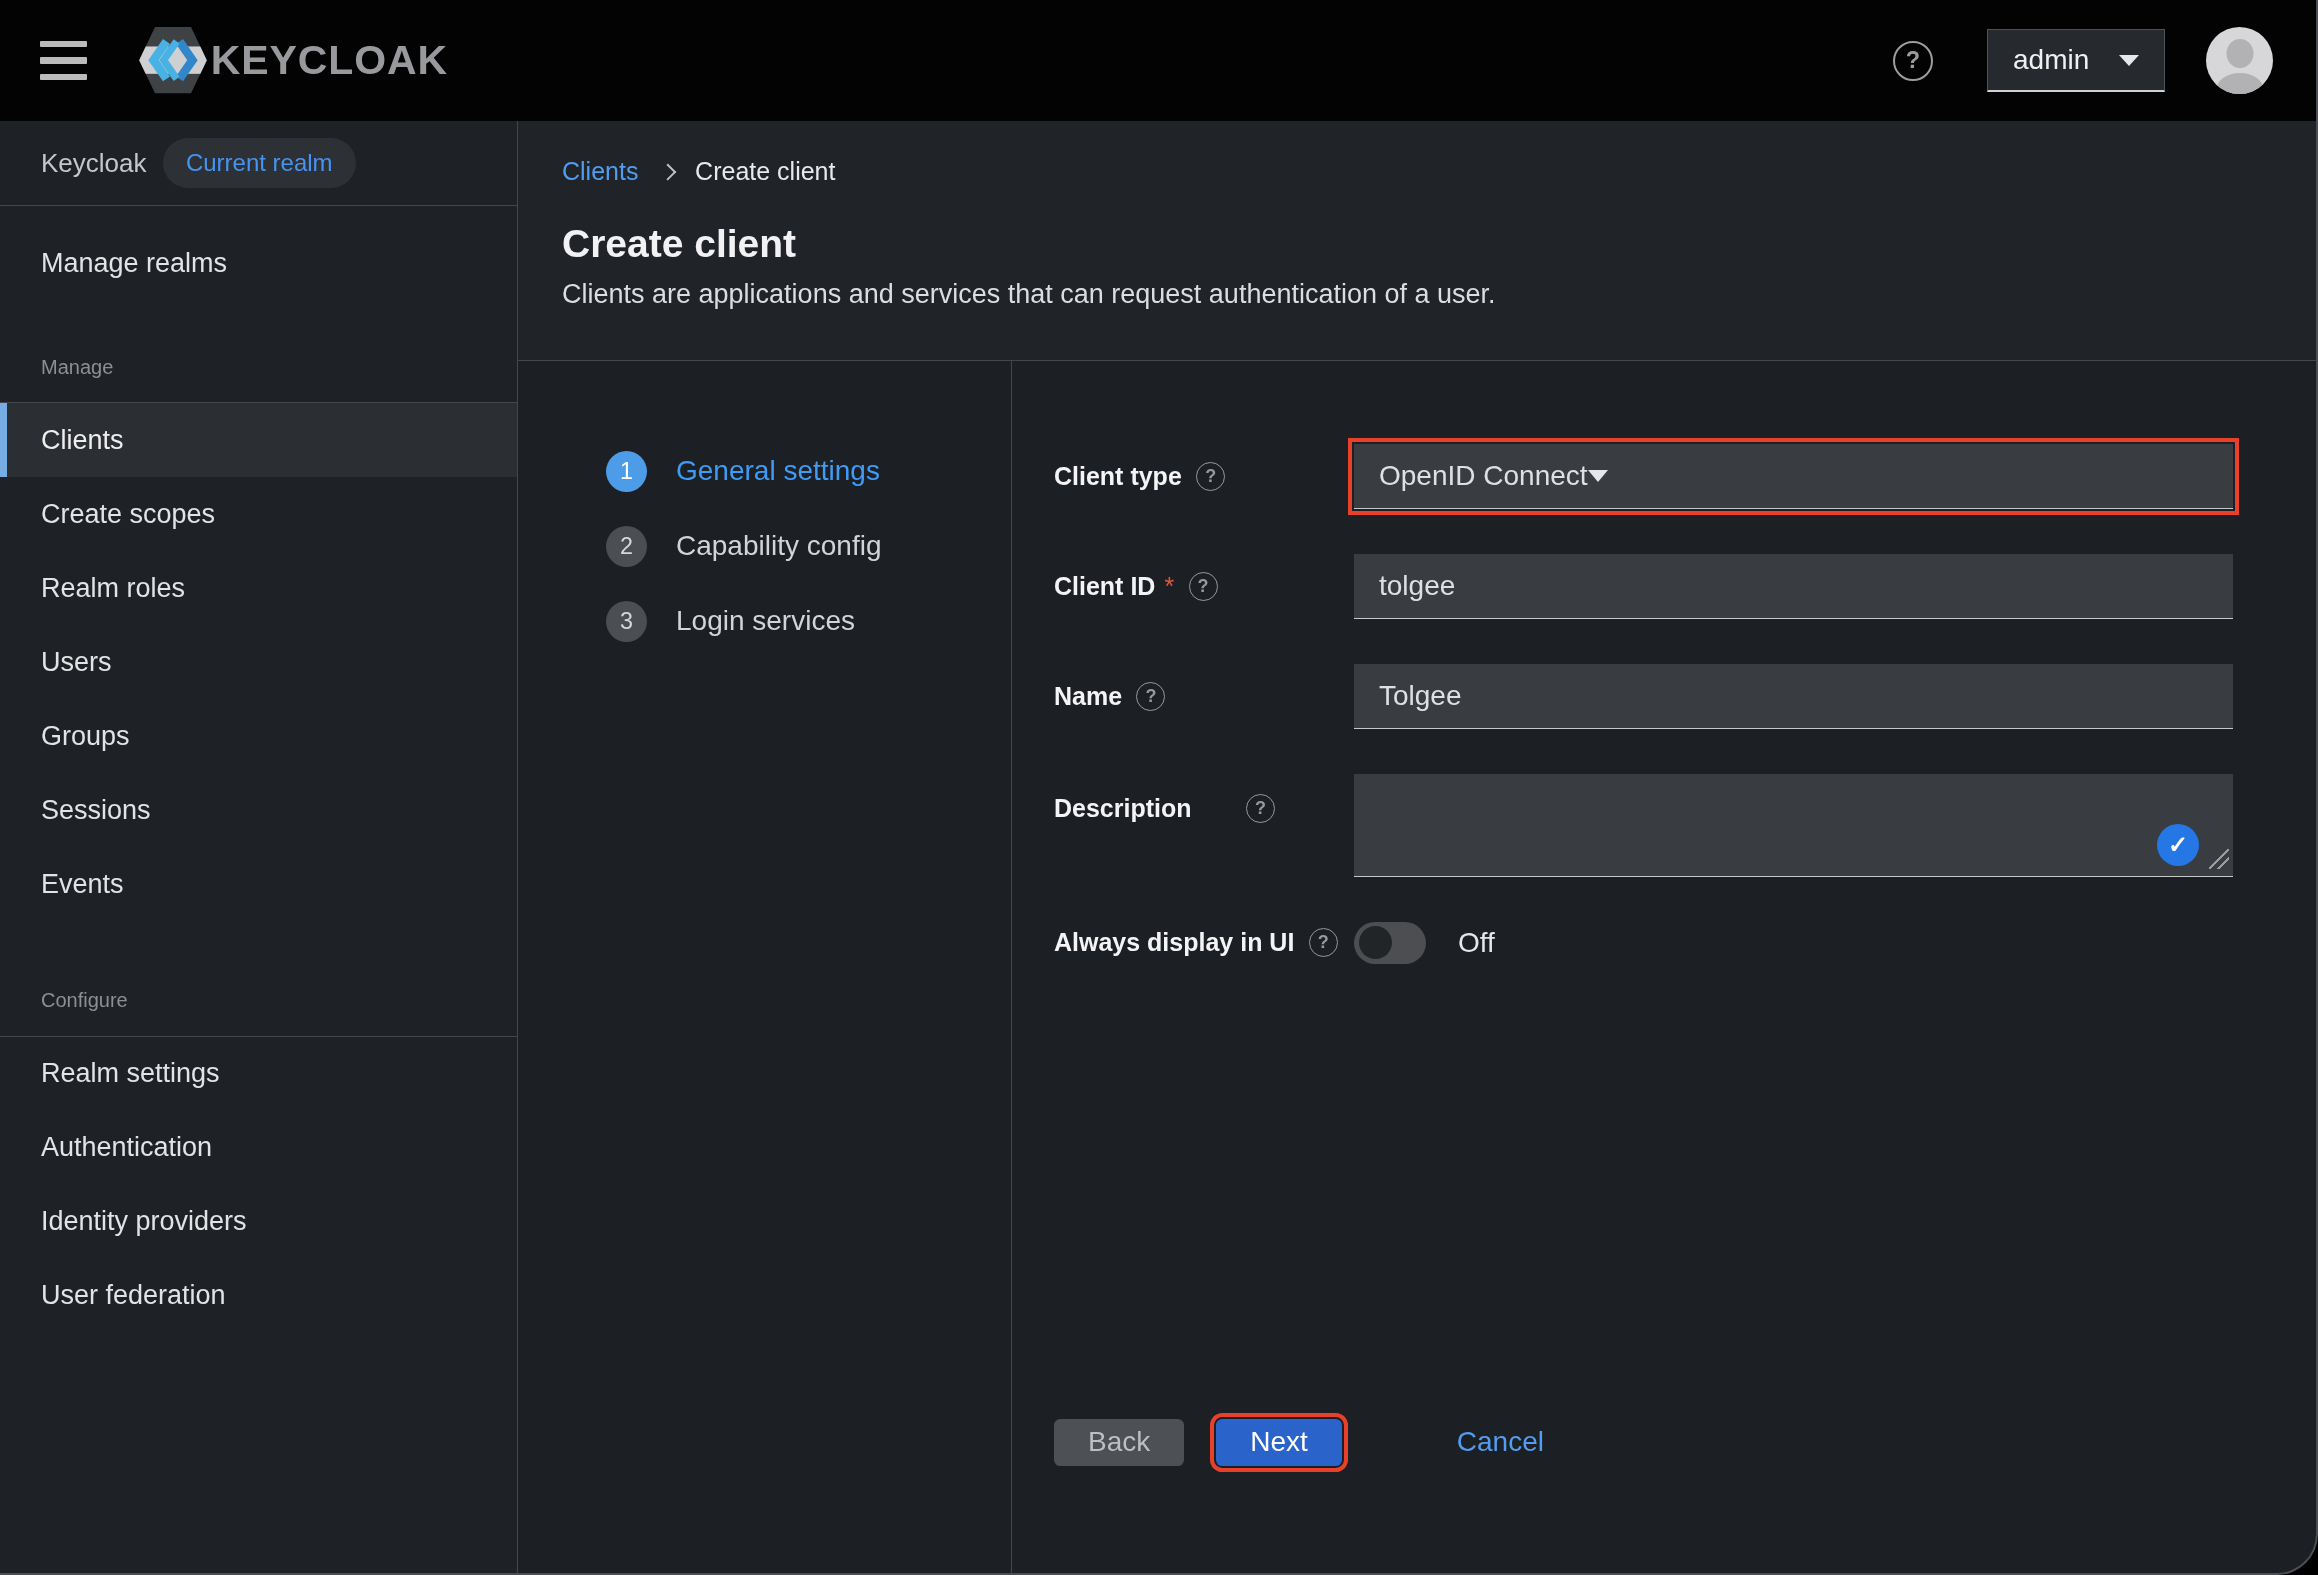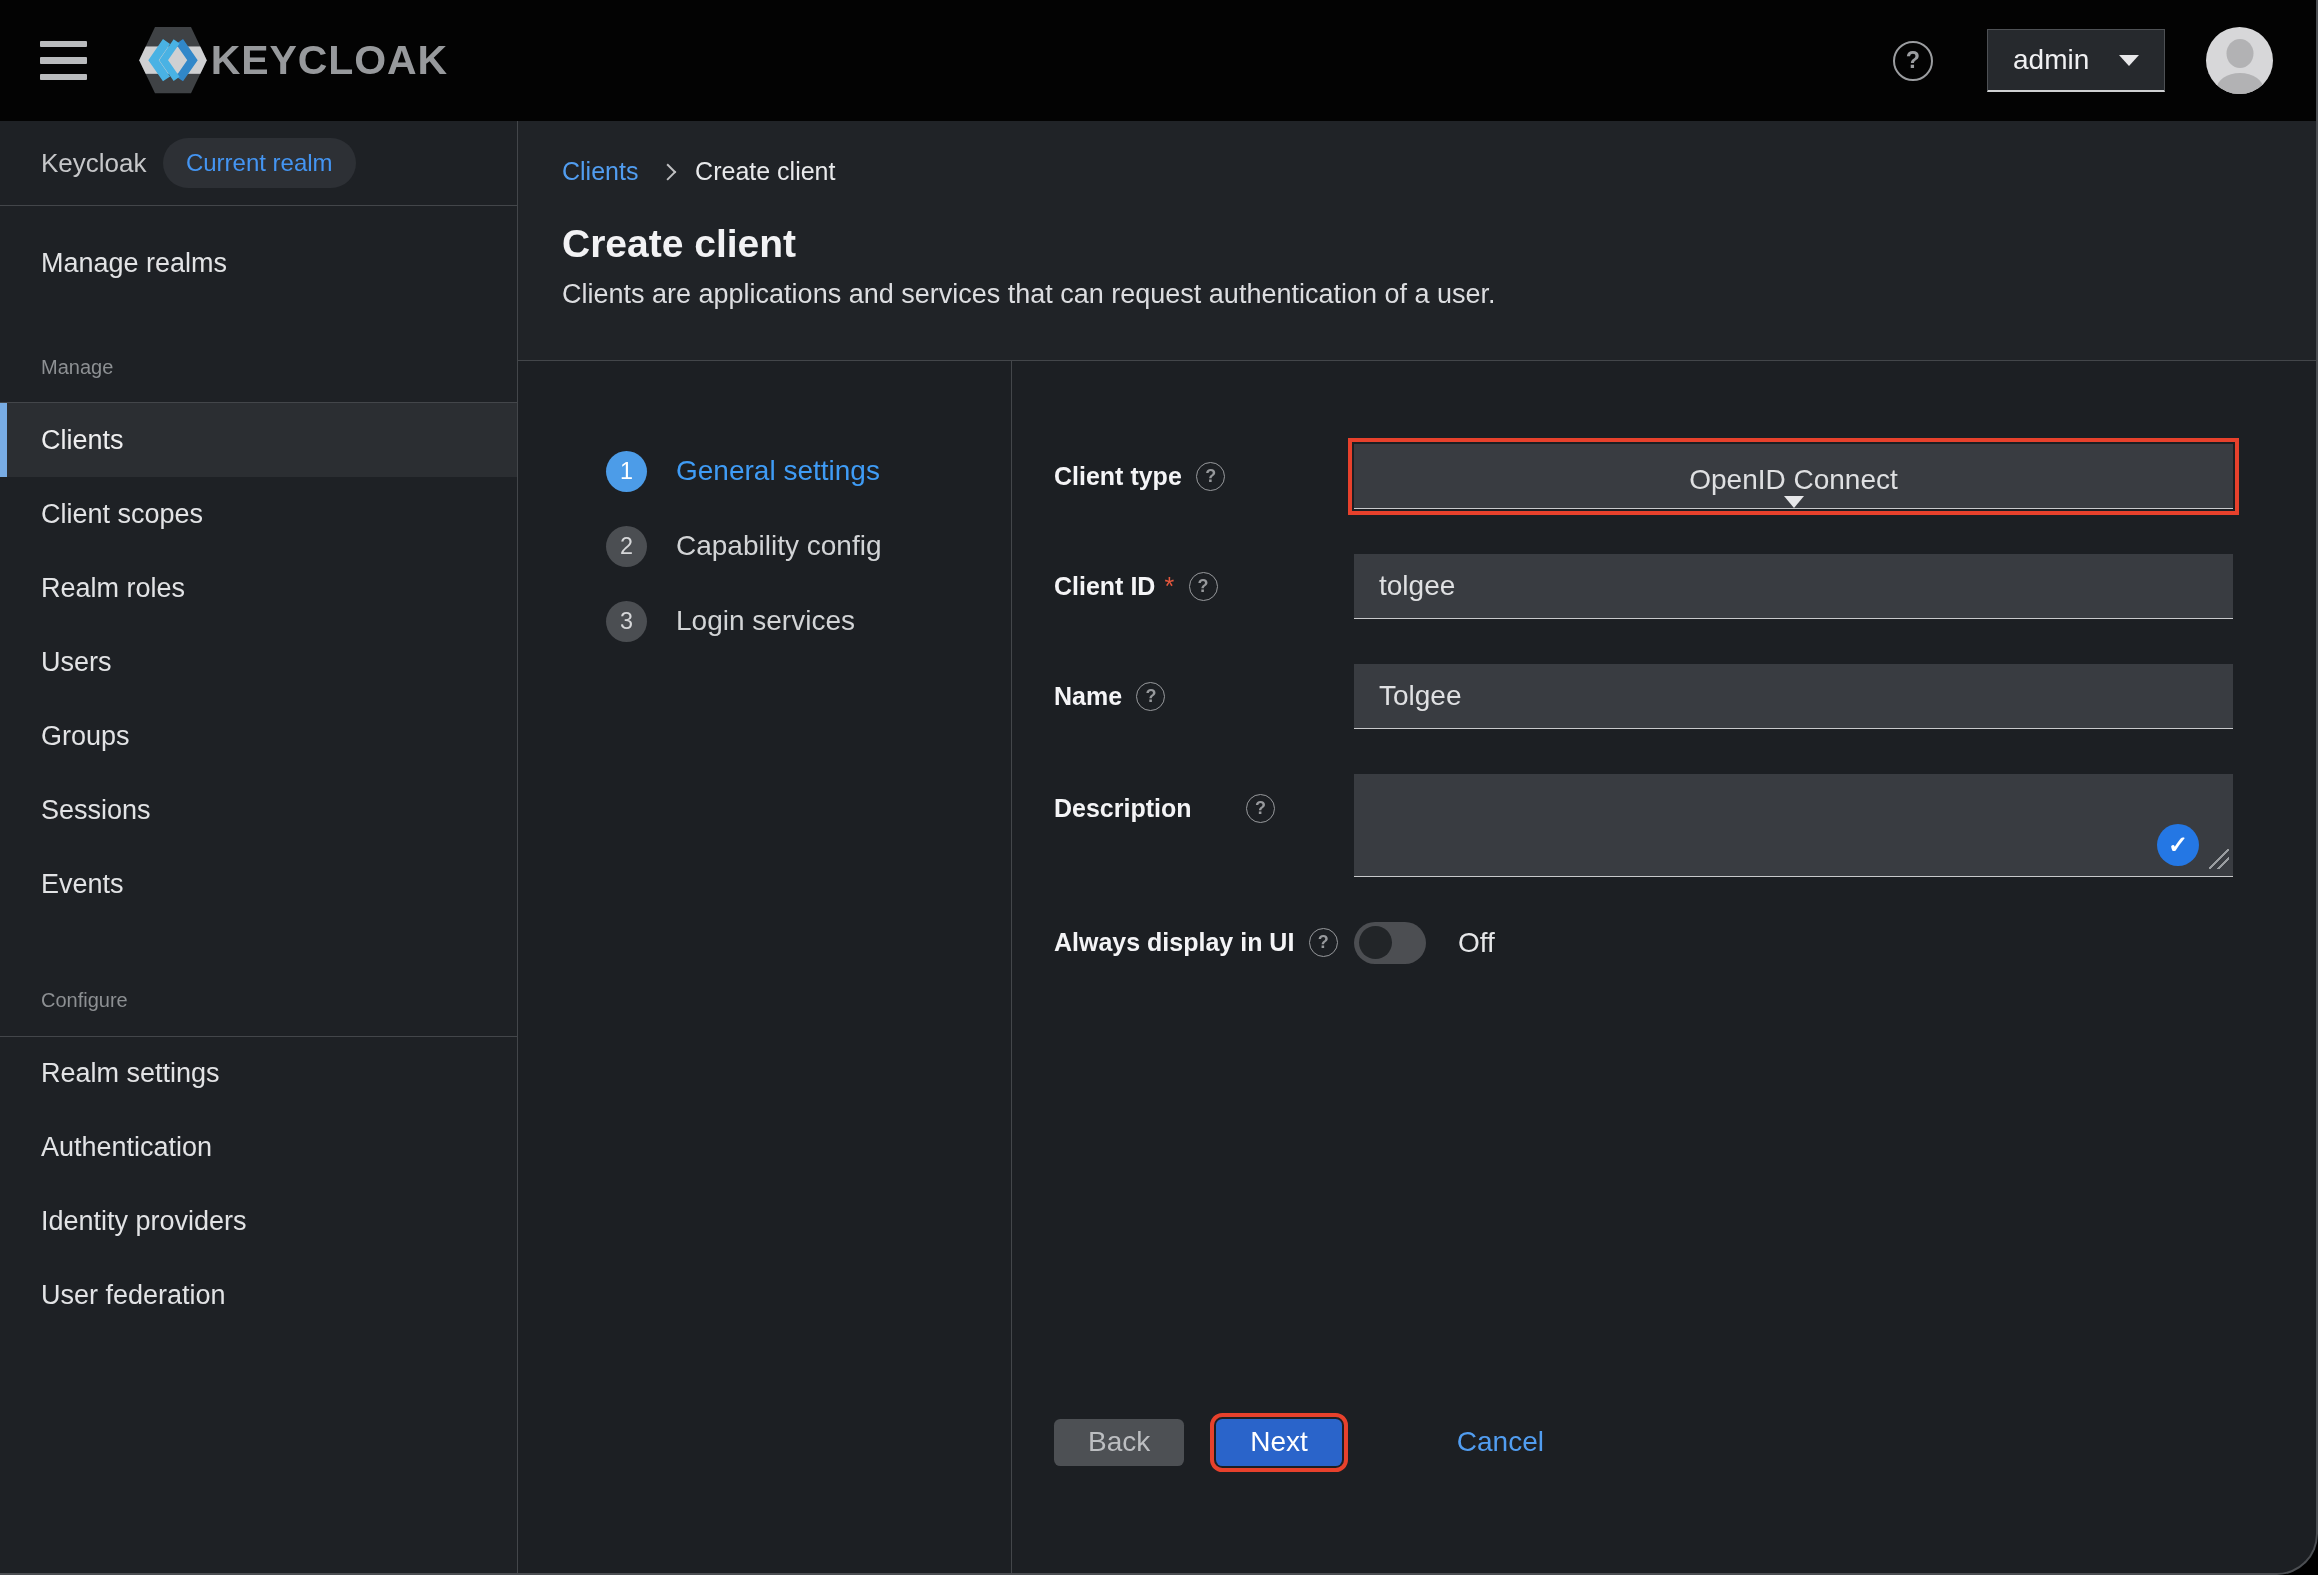--- a/index.html
+++ b/index.html
@@ -62,21 +62,21 @@
   .form-row { display:flex; margin-bottom:45px; }
   .label-cell { width:300px; flex:0 0 300px; display:flex; align-items:center; }
   .label-cell.top { align-items:flex-start; padding-top:20px;gap:40px; }
   .field-label { font-size:25px; font-weight:700; color:#f4f4f6; }
   .req { color:#e4573d; font-size:25px; margin-left:9px; }
   .q-icon { width:29px; height:29px; border:1.8px solid #97999c; border-radius:50%; color:#97999c; font-size:18px; font-weight:700; display:flex; align-items:center; justify-content:center; margin-left:14.4px; cursor:pointer; }
   .q-icon::before { content:"?"; }
   .control-cell { flex:1; position:relative; }
 
   .select-control, .text-input { width:100%; height:65px; background:#393c41; border:none; border-bottom:1.8px solid #c8c9cb; color:#dfe0e2; font-size:28px; font-family:"Liberation Sans", sans-serif; padding:0 25px; display:flex; align-items:center; }
-  .select-control { justify-content:flex-end; cursor:pointer;flex-direction:column; }
+  .select-control { justify-content:flex-start; cursor:pointer; }
   .select-caret { width:0; height:0; border-left:10.8px solid transparent; border-right:10.8px solid transparent; border-top:12.6px solid #e6e7e9; }
   .hl-red { outline:4.5px solid #e7412c; outline-offset:2.7px; }
   .textarea-control { width:100%; height:103px; background:#393c41; border:none; border-bottom:1.8px solid #c8c9cb; color:#dfe0e2; font-size:27px; font-family:"Liberation Sans", sans-serif; padding:12.6px 25px; resize:none; display:block; }
   .check-badge { position:absolute; right:34px; top:50px; width:42px; height:42px; border-radius:50%; background:#2477e4; color:#fff; font-size:24px; font-weight:700; display:flex; align-items:center; justify-content:center; cursor:pointer; }
   .resize-handle { position:absolute; right:3.6px; bottom:7.2px; width:20px; height:20px; background:
       linear-gradient(135deg, transparent 0 46%, #9a9da0 46% 54%, transparent 54% 68%, #9a9da0 68% 76%, transparent 76%); }
 
   .toggle-row { margin-bottom:16px; }
   .toggle { width:72px; height:42px; border-radius:23.4px; background:#4c4e52; position:relative; cursor:pointer; flex:0 0 72px; }
   .toggle .knob { position:absolute; left:4.5px; top:4.5px; width:33px; height:33px; border-radius:50%; background:#222528; }
@@ -132,21 +132,21 @@
     <div class="sidebar">
       <div class="realm-block">
         <span class="realm-name">Keycloak</span>
         <span class="realm-badge">Current realm</span>
       </div>
       <div class="side-item first">Manage realms</div>
 
       <div class="group-label">Manage</div>
       <hr class="side-divider">
       <div class="side-item selected">Clients</div>
-      <div class="side-item">Client scopes</div>
+      <div class="side-item">Create scopes</div>
       <div class="side-item">Realm roles</div>
       <div class="side-item">Users</div>
       <div class="side-item">Groups</div>
       <div class="side-item">Sessions</div>
       <div class="side-item">Events</div>
 
       <div class="group-label second">Configure</div>
       <hr class="side-divider">
       <div class="side-item">Realm settings</div>
       <div class="side-item">Authentication</div>

